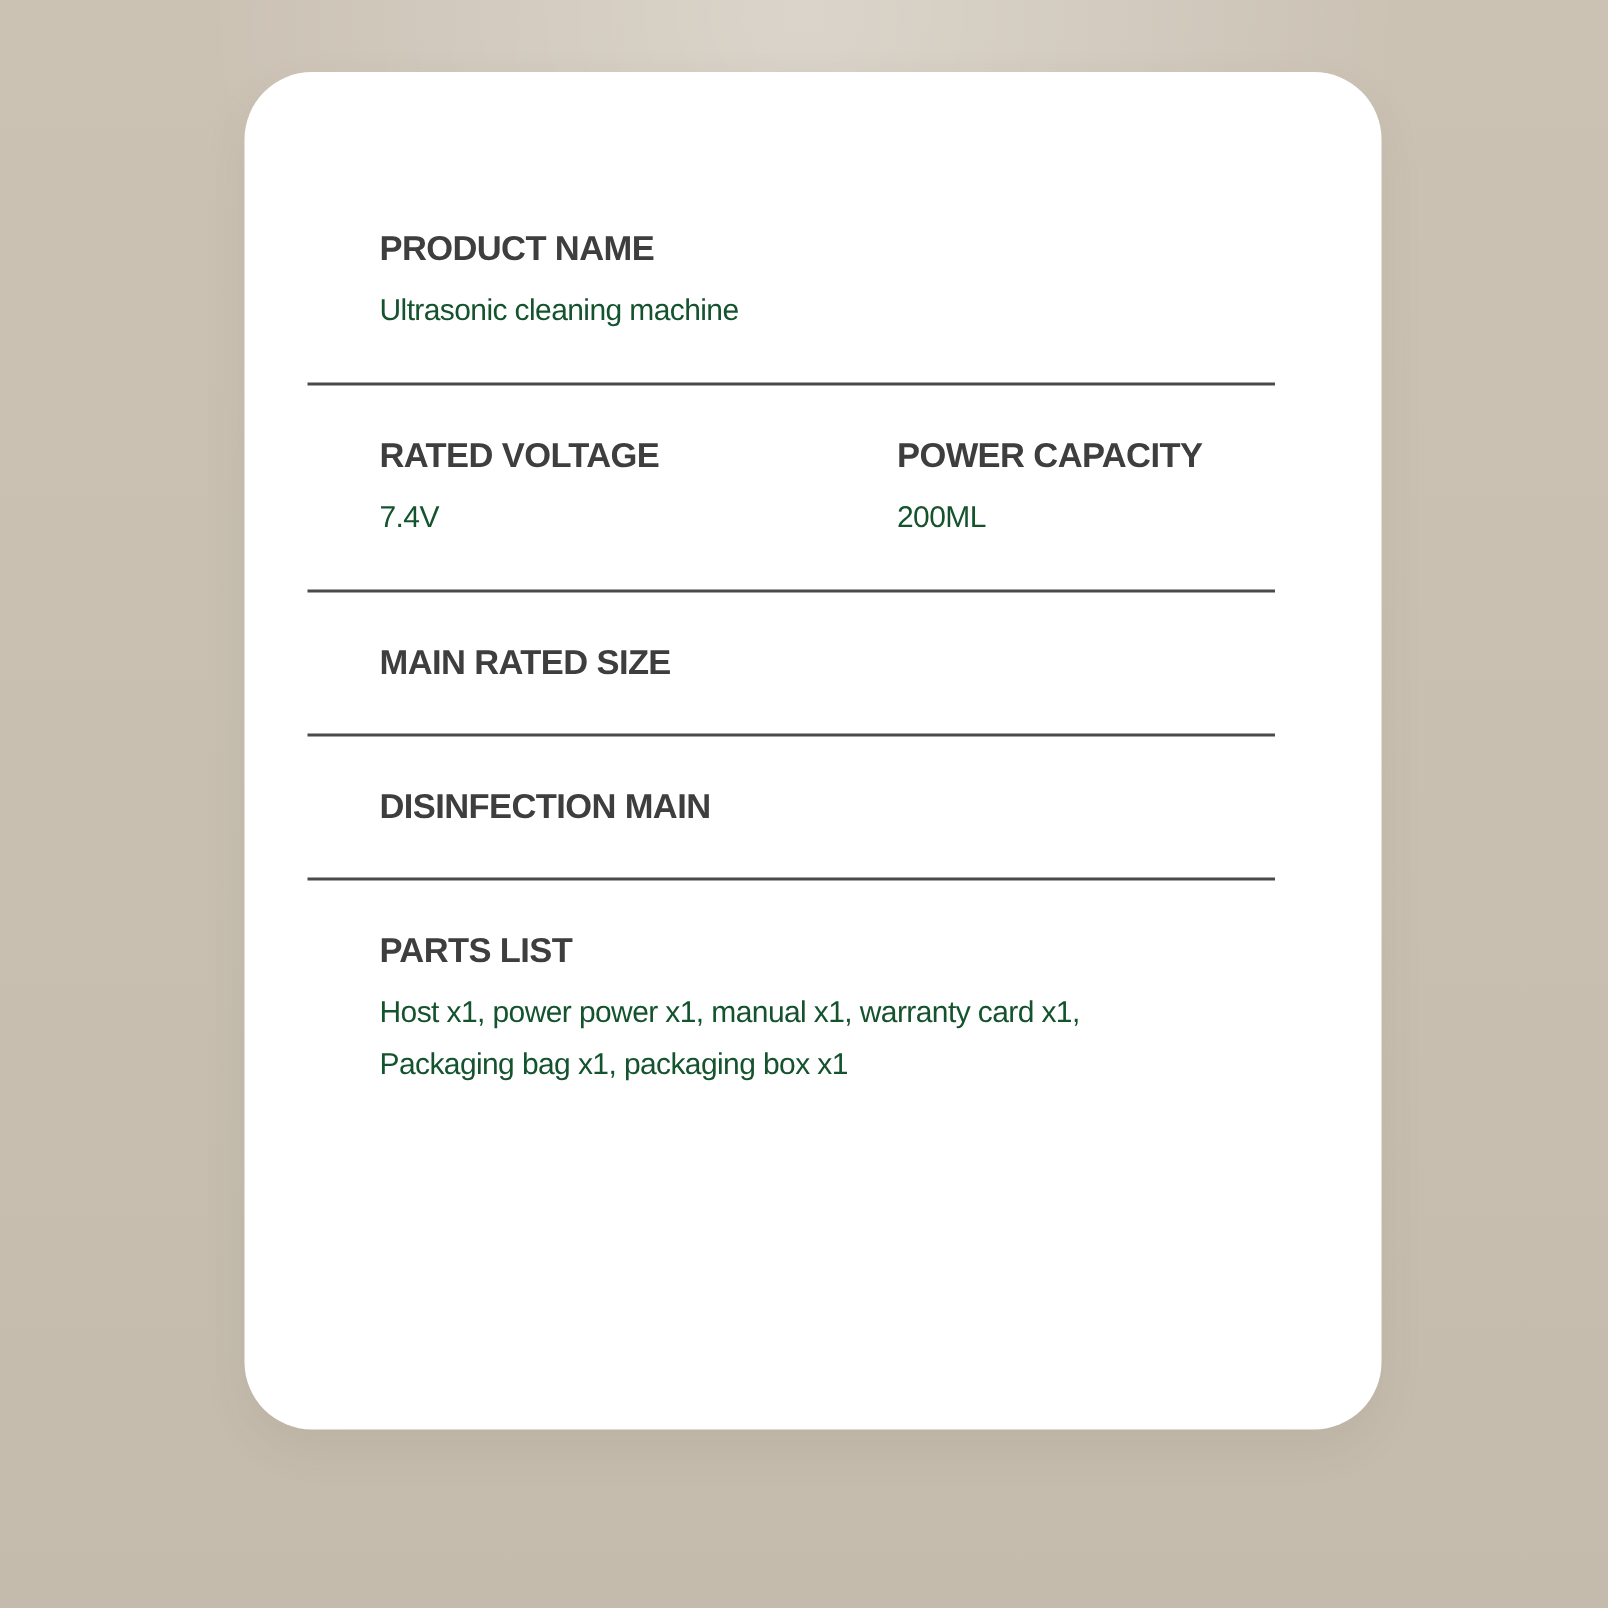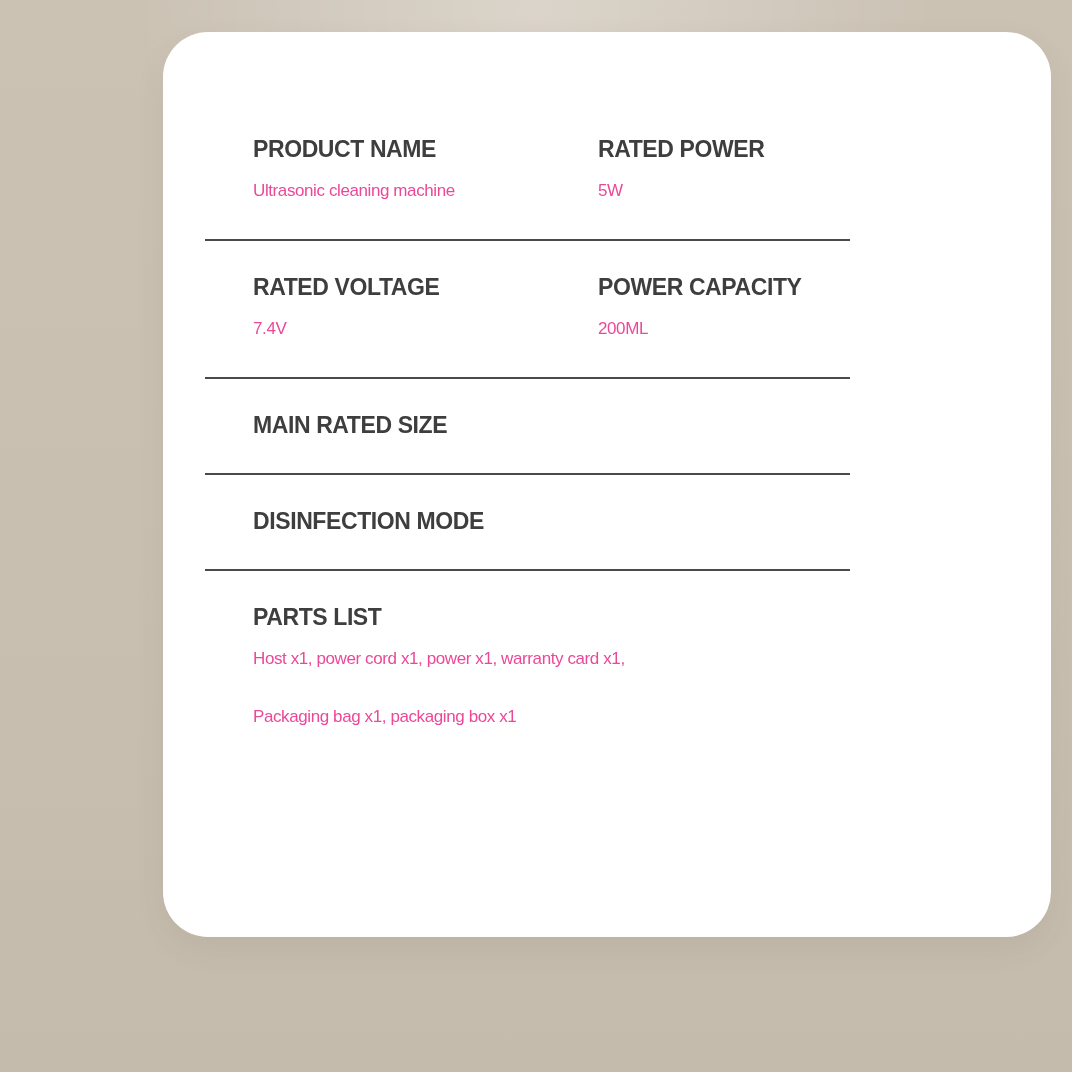--- a/index.html
+++ b/index.html
@@ -16,22 +16,22 @@
     width: 1072px;
     height: 1072px;
     background:
       radial-gradient(400px 360px at 536px 10px, rgba(255,255,255,0.30), rgba(255,255,255,0.0) 100%),
       linear-gradient(180deg, #cbc2b4 0%, #c8bfb0 55%, #c4bbac 100%);
   }
 
   .spec-card {
     position: absolute;
     left: 163px;
-    top: 32px;
-    width: 888px;
+    top: 48px;
+    width: 758px;
     height: 905px;
     background: #ffffff;
     border-radius: 45px;
     box-shadow: 0 12px 30px rgba(90, 80, 60, 0.08);
   }
 
   .card-inner {
     padding-top: 103px;
     color: #3e3e3e;
   }
@@ -57,29 +57,29 @@
   .spec-label {
     font-size: 23px;
     font-weight: 600;
     letter-spacing: -0.4px;
     line-height: 28px;
     color: #3e3e3e;
   }
 
   .spec-value {
     margin-top: 14px;
-    font-size: 17px;
+    font-size: 20px;
     font-weight: 500;
     letter-spacing: -0.4px;
     line-height: 28px;
-    color: #ec4899;
+    color: #14532d;
   }
 
   .spec-value.second-line {
-    margin-top: 30px;
+    margin-top: 7px;
   }
 
   .section-divider {
     border: none;
     border-top: 2px solid #4a4a4a;
     width: 645px;
     margin: 34px 0 32px 42px;
   }
 </style>
 </head>
@@ -87,24 +87,20 @@
 
 <div class="backdrop">
   <div class="spec-card">
     <div class="card-inner">
 
       <div class="section">
         <div class="row">
           <div class="field-col-left">
             <div class="spec-label">PRODUCT NAME</div>
             <div class="spec-value">Ultrasonic cleaning machine</div>
-          </div>
-          <div class="field-col-right">
-            <div class="spec-label">RATED POWER</div>
-            <div class="spec-value">5W</div>
           </div>
         </div>
       </div>
       <hr class="section-divider">
 
       <div class="section">
         <div class="row">
           <div class="field-col-left">
             <div class="spec-label">RATED VOLTAGE</div>
             <div class="spec-value">7.4V</div>
@@ -121,28 +117,28 @@
         <div class="row">
           <div class="field-col-left">
             <div class="spec-label">MAIN RATED SIZE</div>
           </div>
         </div>
       </div>
       <hr class="section-divider">
 
       <div class="section">
         <div>
-          <div class="spec-label">DISINFECTION MODE</div>
+          <div class="spec-label">DISINFECTION MAIN</div>
         </div>
       </div>
       <hr class="section-divider">
 
       <div class="section">
         <div>
           <div class="spec-label">PARTS LIST</div>
-          <div class="spec-value">Host x1, power cord x1, power x1, warranty card x1,</div>
+          <div class="spec-value">Host x1, power power x1, manual x1, warranty card x1,</div>
           <div class="spec-value second-line">Packaging bag x1, packaging box x1</div>
         </div>
       </div>
 
     </div>
   </div>
 </div>
 
 </body></html>

